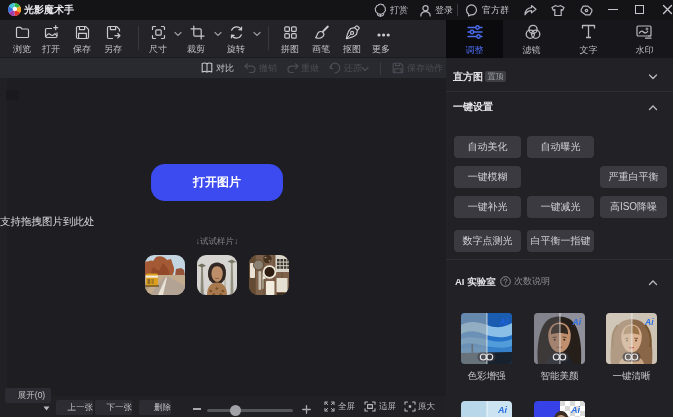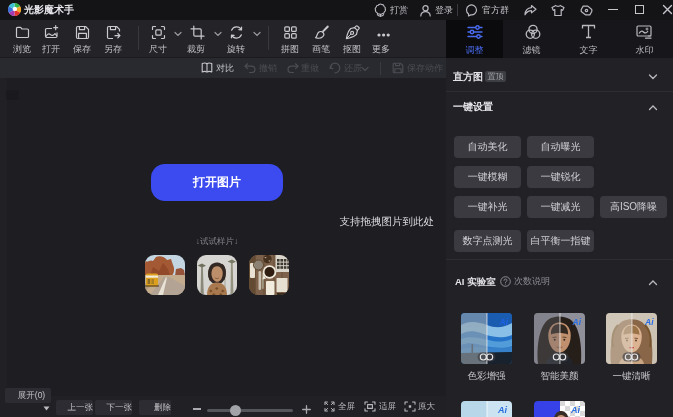--- a/index.html
+++ b/index.html
@@ -16,21 +16,21 @@
 .tsep { position:absolute; top:26px; width:1px; height:24px; background:#38383e; }
 
 #toolbar2 { left:0; top:58px; width:446px; height:20px; background:#292930; }
 .t2item { position:absolute; top:58px; height:20px; line-height:20px; font-size:9px; }
 .dis { color:#4c4c53; }
 .act { color:#c5c5ca; }
 
 #canvas { left:0; top:78px; width:446px; height:318px; background:#1d1d22; }
 #leftstrip { left:0; top:78px; width:7px; height:318px; background:#202025; }
 #openbtn { left:151px; top:164px; width:132px; height:37px; background:#3c4bf0; border-radius:14px; color:#fff; font-size:12px; font-weight:bold; text-align:center; line-height:37px; }
-#dragtxt { left:0; top:215px; width:434px; text-align:right; color:#dcdce0; font-size:10.5px; }
+#dragtxt { left:0; top:215px; width:434px; text-align:left; color:#dcdce0; font-size:10.5px; }
 #samptxt { left:0; top:236px; width:434px; text-align:center; color:#85858c; font-size:8.5px; }
 .sthumb { position:absolute; top:255px; width:40px; height:40px; border-radius:9px; overflow:hidden; }
 
 #bottombar { left:0; top:396px; width:446px; height:21px; background:#202025; }
 .bbtn { position:absolute; height:15px; background:#2c2c32; border-radius:2px; color:#c3c3c8; font-size:8.5px; text-align:right; line-height:15px; }
 .bico { position:absolute; color:#b9b9bf; font-size:8.5px; line-height:21px; }
 
 #rpanel { left:446px; top:20px; width:227px; height:397px; background:#212126; }
 #rtabs { position:absolute; left:0; top:0; width:227px; height:38px; background:#17171b; }
 #rtab-sel { position:absolute; left:0; top:0; width:57px; height:38px; background:#0c0c0f; }
@@ -374,21 +374,21 @@
   <div class="divline" style="left:446px;top:91px"></div>
 
   <div class="sechead" style="left:453px;top:100px;height:auto">一键设置</div>
   <svg class="chev" style="left:648px;top:103px" width="10" height="7" viewBox="0 0 10 7" fill="none" stroke="#b9b9bf" stroke-width="1.3" stroke-linecap="round">
       <path d="M1.5 5 L5 1.5 L8.5 5"></path>
     </svg>
 
   <div class="pbtn" style="left:454px;top:136px">自动美化</div>
   <div class="pbtn" style="left:527px;top:136px">自动曝光</div>
   <div class="pbtn" style="left:454px;top:166px">一键模糊</div>
-  <div class="pbtn" style="left:527px;top:166px">一键锐化</div>
+  <div class="pbtn" style="left:600px;top:166px">严重白平衡</div>
   <div class="pbtn" style="left:454px;top:196px">一键补光</div>
   <div class="pbtn" style="left:600px;top:196px">高ISO降噪</div>
   <div class="pbtn" style="left:527px;top:196px">一键减光</div>
   <div class="pbtn" style="left:454px;top:230px">数字点测光</div>
   <div class="pbtn" style="left:527px;top:230px">白平衡一指键</div>
   <div class="divline" style="left:446px;top:259px"></div>
 
   <div class="sechead" style="left:455px;top:276px;height:auto;font-size:9.5px">AI 实验室</div>
   <svg class="abs" style="left:500px;top:276px" width="11" height="11" viewBox="0 0 11 11" fill="none" stroke="#8e8e96" stroke-width="1">
     <circle cx="5.5" cy="5.5" r="4.8"></circle>

